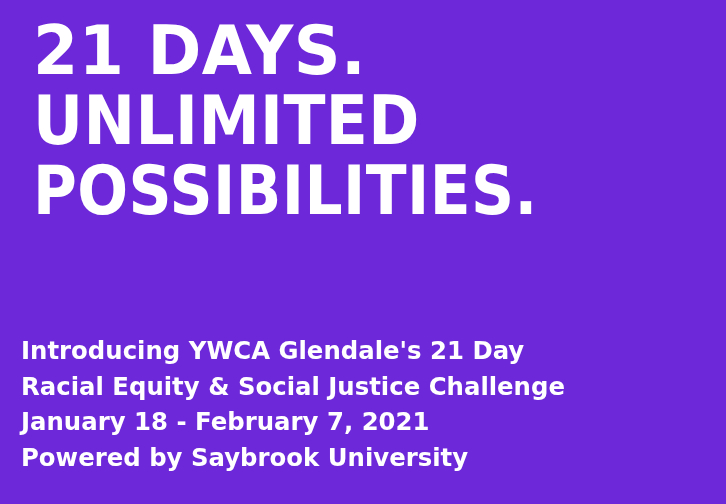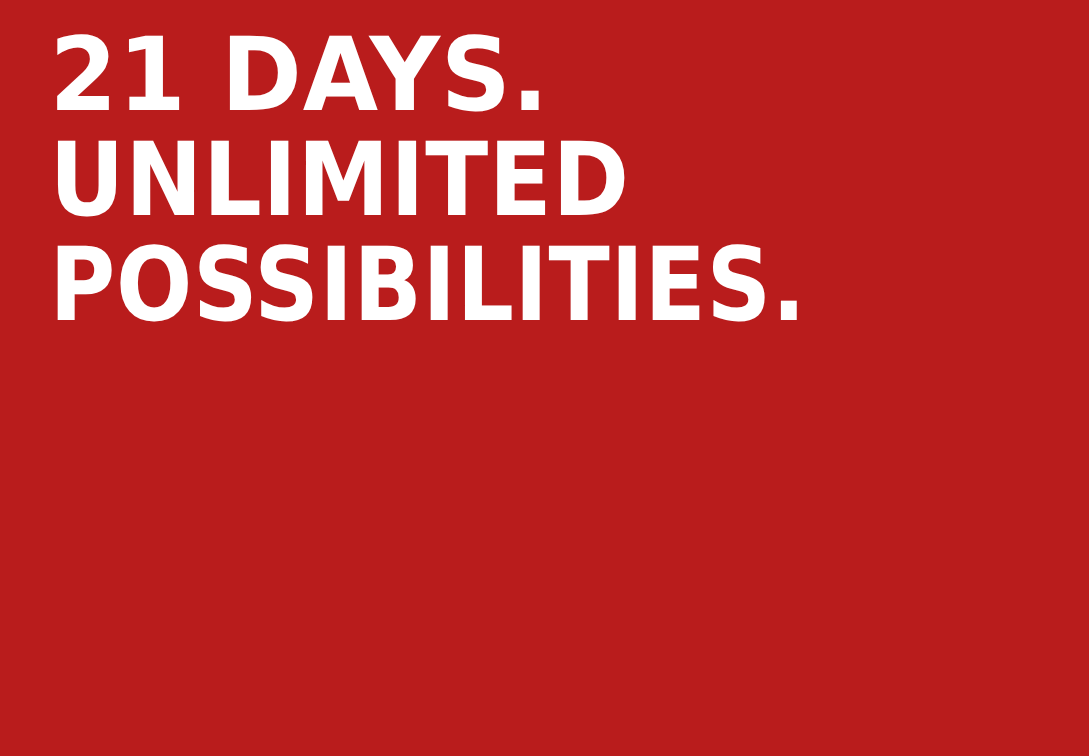--- a/index.html
+++ b/index.html
@@ -65,22 +65,28 @@
     letter-spacing: 0px;
     white-space: nowrap;
     transform: scaleX(0.975);
     transform-origin: left center;
     -webkit-font-smoothing: antialiased;
   }
 </style>
 </head>
 <body>
 
-<div id="poster" style="background: #b91c1c;">
+<div id="poster" style="background: #6d28d9;">
 
   <div id="headline">
     <span class="headline-line l1" style="color: rgb(255, 255, 255);">21 DAYS.</span>
     <span class="headline-line l2" style="color: rgb(255, 255, 255);">UNLIMITED</span>
     <span class="headline-line l3" style="color: rgb(255, 255, 255);">POSSIBILITIES.</span>
   </div>
 
+  <div id="body-block">
+    <span class="body-line" style="color: rgb(255, 255, 255);">Introducing YWCA Glendale's 21 Day</span>
+    <span class="body-line" style="color: rgb(255, 255, 255);">Racial Equity &amp; Social Justice Challenge</span>
+    <span class="body-line" style="color: rgb(255, 255, 255);">January 18 - February 7, 2021</span>
+    <span class="body-line" style="color: rgb(255, 255, 255);">Powered by Saybrook University</span>
+  </div>
 
 </div>
 
 </body></html>

